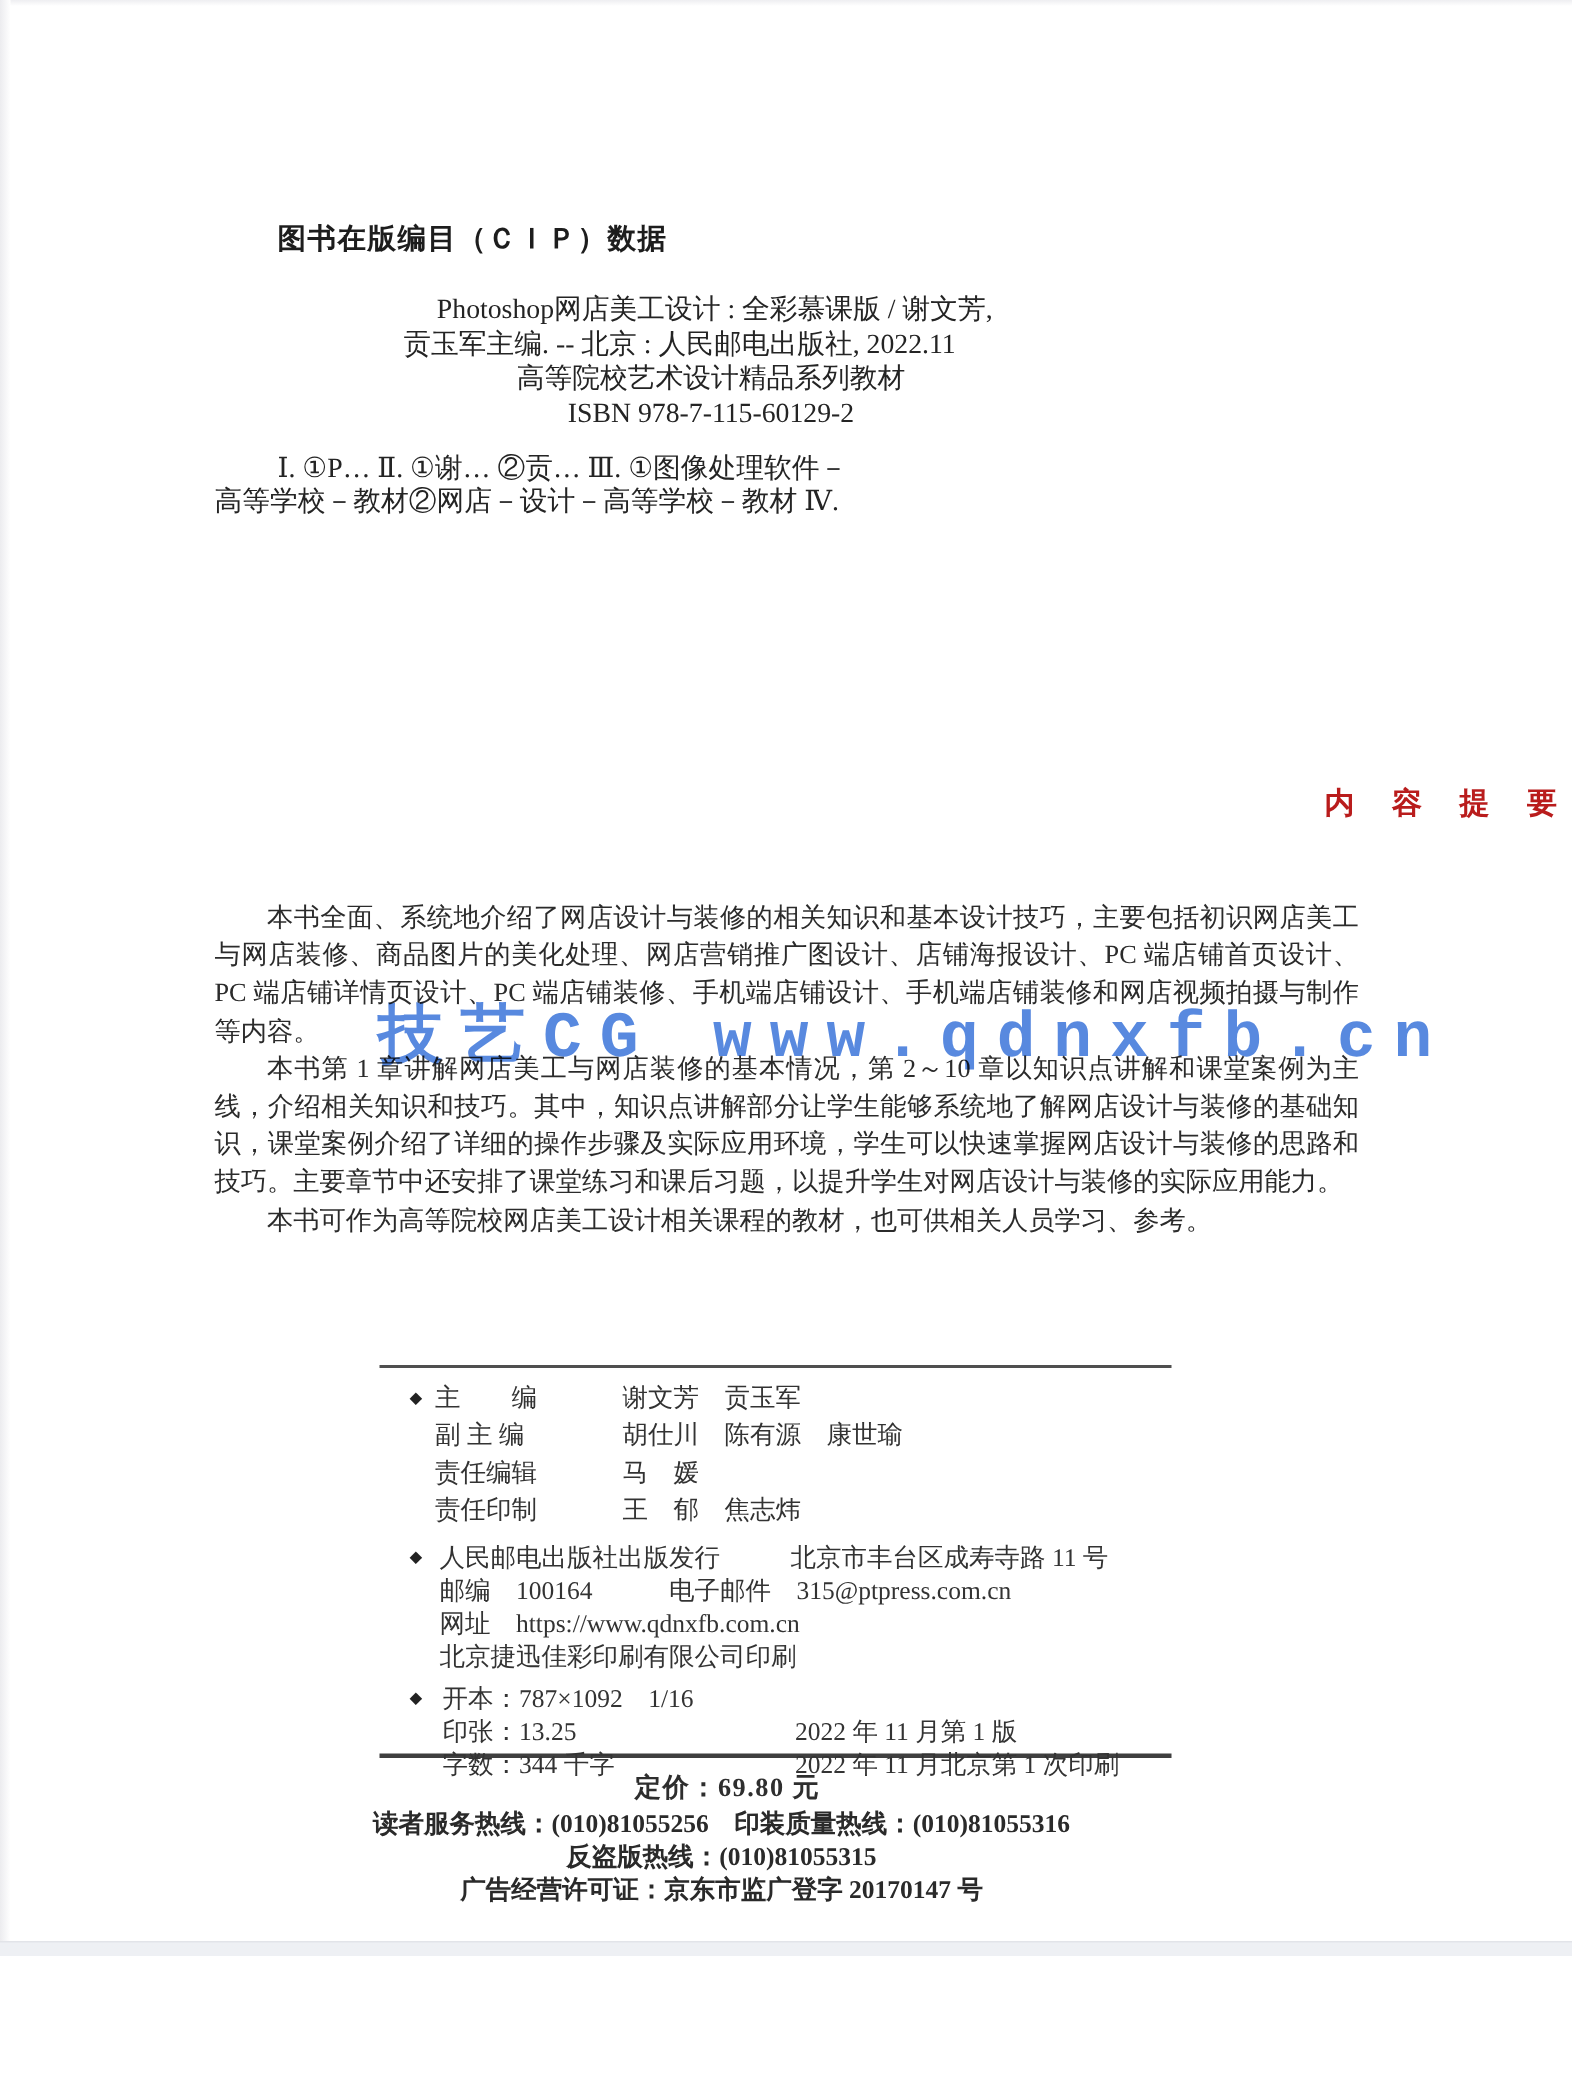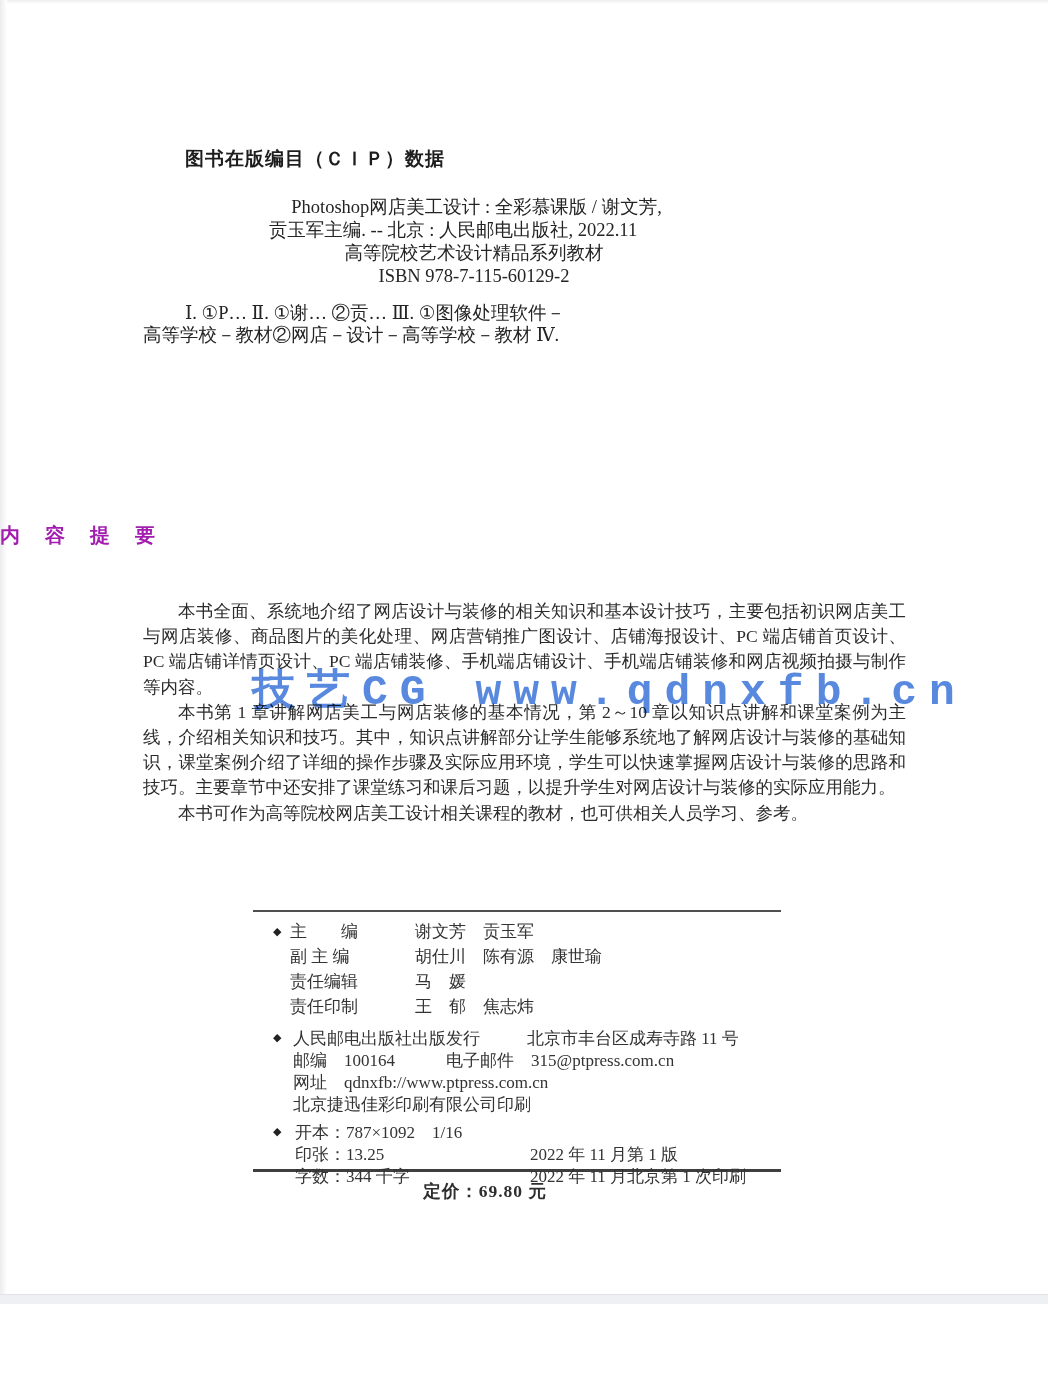--- a/index.html
+++ b/index.html
@@ -24,22 +24,22 @@
   .cip-record{position:absolute;left:143px;top:196px;width:620px;
     font-size:18.5px;line-height:23px;color:#242424;text-align:center;}
   .cip-record .l1{padding-left:47px;}
   .cip-record .l3,.cip-record .l4{padding-left:42px;}
   .cip-class{position:absolute;left:143px;top:302px;width:620px;
     font-size:18.5px;line-height:22px;color:#242424;}
   .cip-class .l1{padding-left:42px;}
   .cip-registry{position:absolute;left:185px;top:383px;font-size:18px;color:#242424;}
 
   .summary-title{
-    position:absolute;left:0;top:522px;width:1048px;text-align:left;
-    font-size:20px;font-weight:600;letter-spacing:10px;color:#a21caf;
+    position:absolute;left:0;top:522px;width:1048px;text-align:right;
+    font-size:20px;font-weight:600;letter-spacing:10px;color:#b91c1c;
   }
   .summary-paras{
     position:absolute;left:143px;top:599px;width:763px;
     font-size:17.5px;line-height:25.2px;text-align:justify;color:#2b2b2b;
   }
   .summary-paras p{margin:0;text-indent:2em;}
 
   .watermark{
     position:absolute;left:252px;top:661px;
     font-family:Liberation Mono, monospace;
@@ -143,21 +143,21 @@
 
     <div class="pub-row" style="margin-top:7px;">
       <span class="bul">◆</span>
       <span class="left">人民邮电出版社出版发行</span>
       <span class="right">北京市丰台区成寿寺路 11 号</span>
     </div>
     <div class="pub-row">
       <span class="left">邮编　100164　　　电子邮件　315@ptpress.com.cn</span>
     </div>
     <div class="pub-row">
-      <span class="left">网址　qdnxfb://www.ptpress.com.cn</span>
+      <span class="left">网址　https://www.qdnxfb.com.cn</span>
     </div>
     <div class="pub-row">
       <span class="left">北京捷迅佳彩印刷有限公司印刷</span>
     </div>
 
     <div class="fmt-row" style="margin-top:6px;">
       <span class="bul">◆</span>
       <span class="left">开本：787×1092　1/16</span>
     </div>
     <div class="fmt-row">
@@ -165,16 +165,21 @@
       <span class="right">2022 年 11 月第 1 版</span>
     </div>
     <div class="fmt-row">
       <span class="left">字数：344 千字</span>
       <span class="right">2022 年 11 月北京第 1 次印刷</span>
     </div>
   </div>
 
   <div class="price">定价：69.80 元</div>
 
+  <div class="hotlines">
+    <div>读者服务热线：(010)81055256　印装质量热线：(010)81055316</div>
+    <div>反盗版热线：(010)81055315</div>
+    <div>广告经营许可证：京东市监广登字 20170147 号</div>
+  </div>
 
   <div class="bottom-bar"></div>
   <div class="corner-widget"></div>
 </div>
 
 </body></html>

